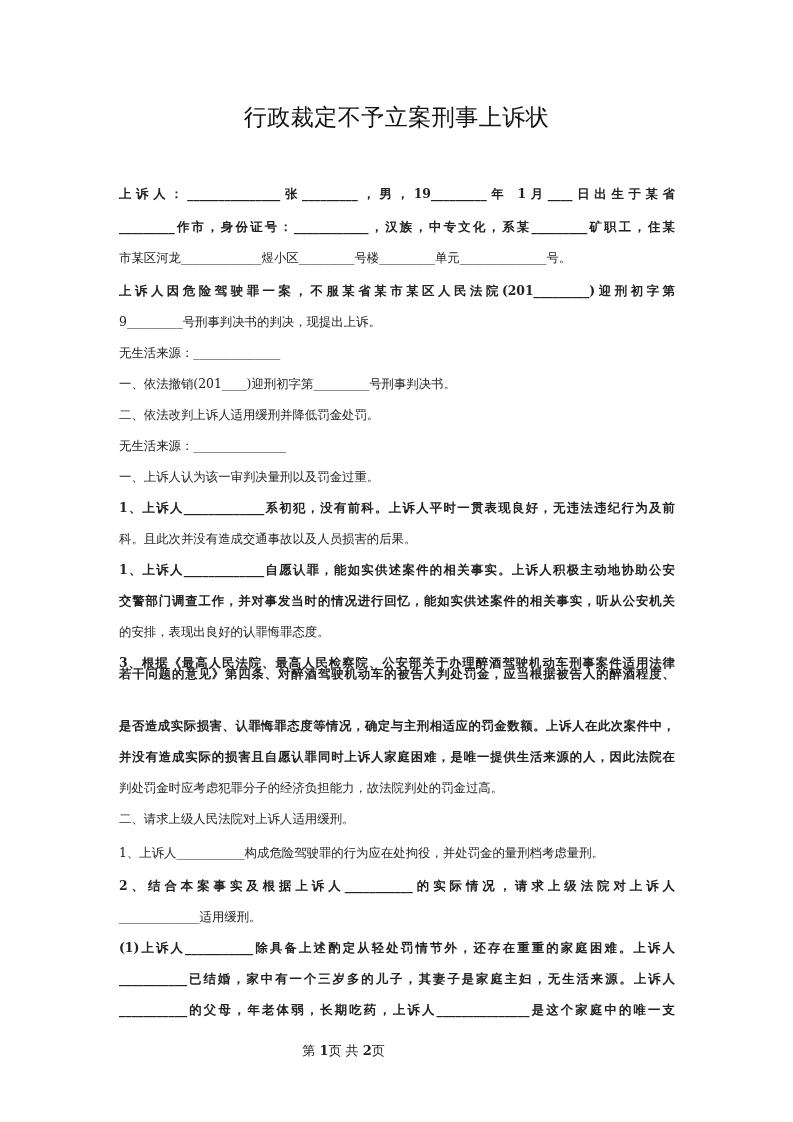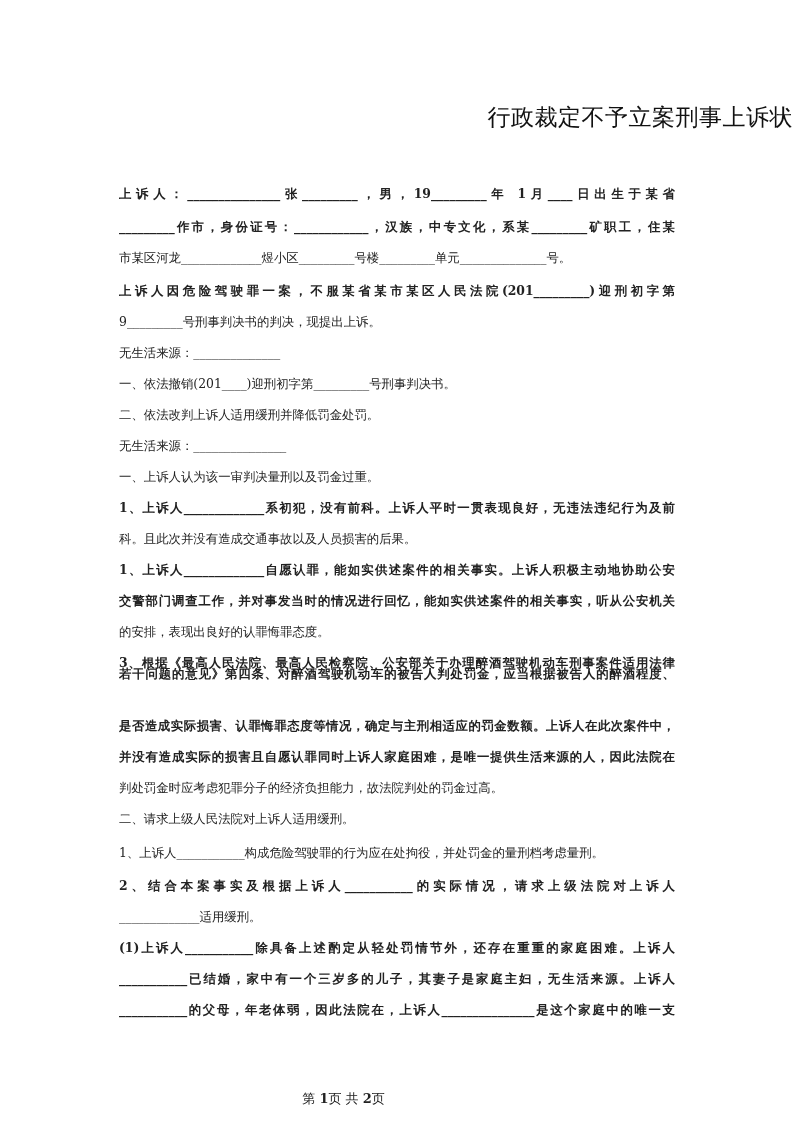--- a/index.html
+++ b/index.html
@@ -3,33 +3,33 @@
 <meta charset="utf-8">
 <style>
   html, body { margin: 0; padding: 0; background: #ffffff; }
   body {
     width: 793px; height: 1122px; position: relative; overflow: hidden;
     font-family: "DejaVu Serif", "Liberation Serif", serif;
     color: #1a1a1a;
   }
   .title {
     position: absolute; left: 0; top: 102px; width: 793px;
-    text-align: right; font-size: 23px; letter-spacing: 0.5px;
+    text-align: center; font-size: 23px; letter-spacing: 0.5px;
     font-family: "DejaVu Sans", "Liberation Sans", sans-serif;
     color: #111;
   }
   .line {
     position: absolute; left: 119px; width: 556px;
     font-size: 12.4px; white-space: nowrap; overflow: hidden;
     line-height: 16px; color: #222;
   }
   .just { text-align: justify; text-align-last: justify; font-weight: bold; }
   .footer {
     position: absolute; left: 0; width: 687px; top: 1042px;
-    text-align: center; font-size: 13px; color: #222; margin-top: 48px;
+    text-align: center; font-size: 13px; color: #222;
   }
   .footer b { font-weight: bold; }
 </style>
 </head>
 <body>
 
 <div>
   <div class="title">行政裁定不予立案刑事上诉状</div>
 
   <div class="line just" style="top:186px">上诉人：_______________张_________，男，19_________年 1月____日出生于某省</div>
@@ -51,20 +51,20 @@
   <div class="line just" style="top:666px">若干问题的意见》第四条、对醉酒驾驶机动车的被告人判处罚金，应当根据被告人的醉酒程度、</div>
   <div class="line just" style="top:718px">是否造成实际损害、认罪悔罪态度等情况，确定与主刑相适应的罚金数额。上诉人在此次案件中，</div>
   <div class="line just" style="top:749px">并没有造成实际的损害且自愿认罪同时上诉人家庭困难，是唯一提供生活来源的人，因此法院在</div>
   <div class="line" style="top:780px">判处罚金时应考虑犯罪分子的经济负担能力，故法院判处的罚金过高。</div>
   <div class="line" style="top:811px">二、请求上级人民法院对上诉人适用缓刑。</div>
   <div class="line" style="top:845px">1、上诉人___________构成危险驾驶罪的行为应在处拘役，并处罚金的量刑档考虑量刑。</div>
   <div class="line just" style="top:878px">2、结合本案事实及根据上诉人___________的实际情况，请求上级法院对上诉人</div>
   <div class="line" style="top:909px">_____________适用缓刑。</div>
   <div class="line just" style="top:940px">(1)上诉人___________除具备上述酌定从轻处罚情节外，还存在重重的家庭困难。上诉人</div>
   <div class="line just" style="top:971px">___________已结婚，家中有一个三岁多的儿子，其妻子是家庭主妇，无生活来源。上诉人</div>
-  <div class="line just" style="top:1002px">___________的父母，年老体弱，因此法院在，上诉人_______________是这个家庭中的唯一支</div>
+  <div class="line just" style="top:1002px">___________的父母，年老体弱，长期吃药，上诉人_______________是这个家庭中的唯一支</div>
 
   <div class="footer">
     <span>第</span>
     <b>1</b><span>页 共</span>
     <b>2</b><span>页</span>
   </div>
 </div>
 
 </body></html>

